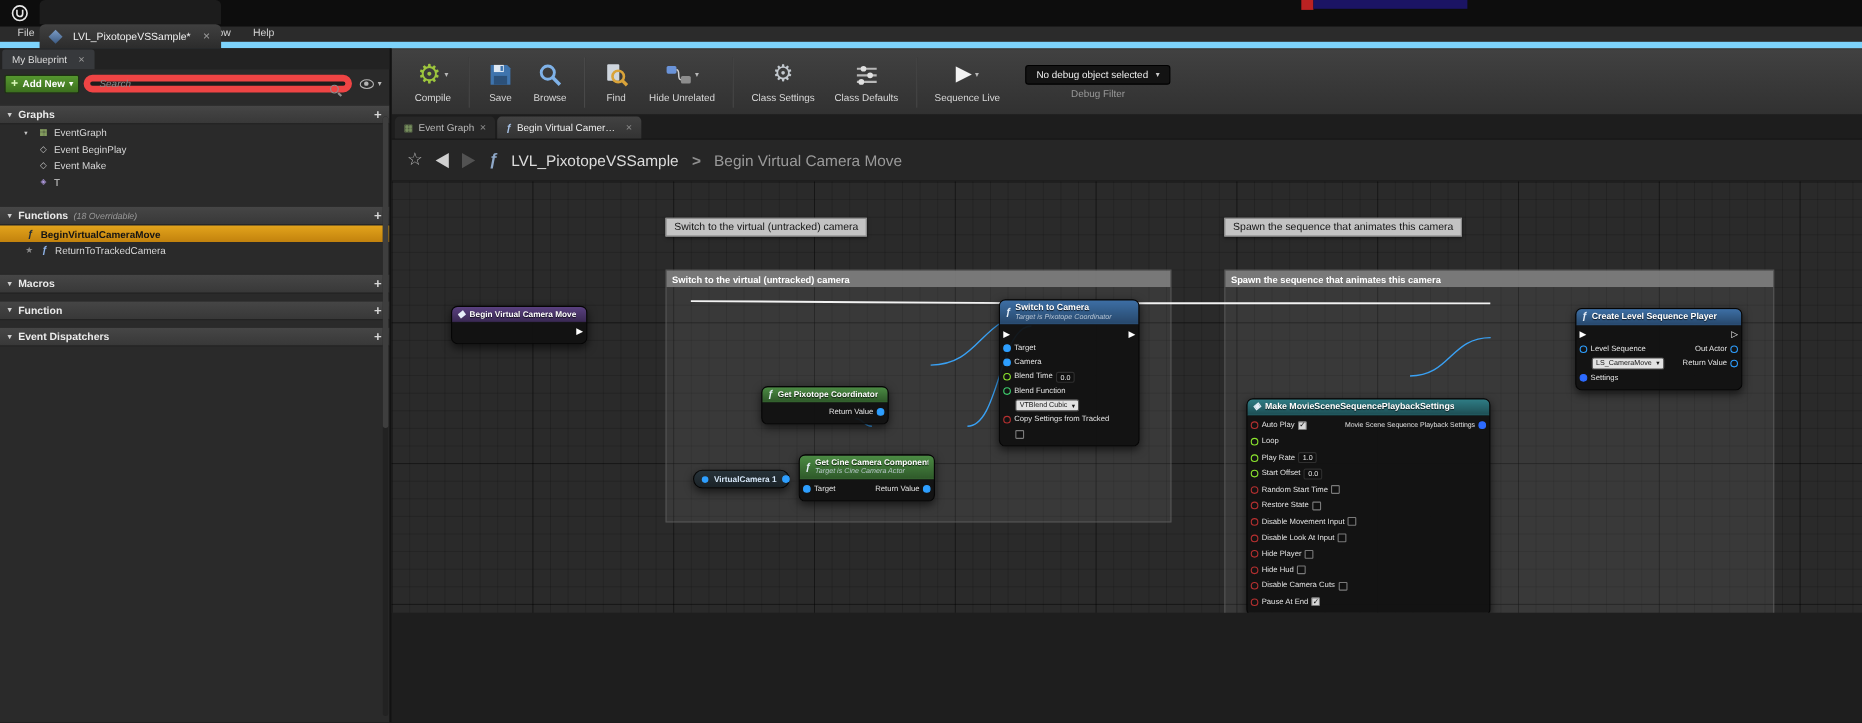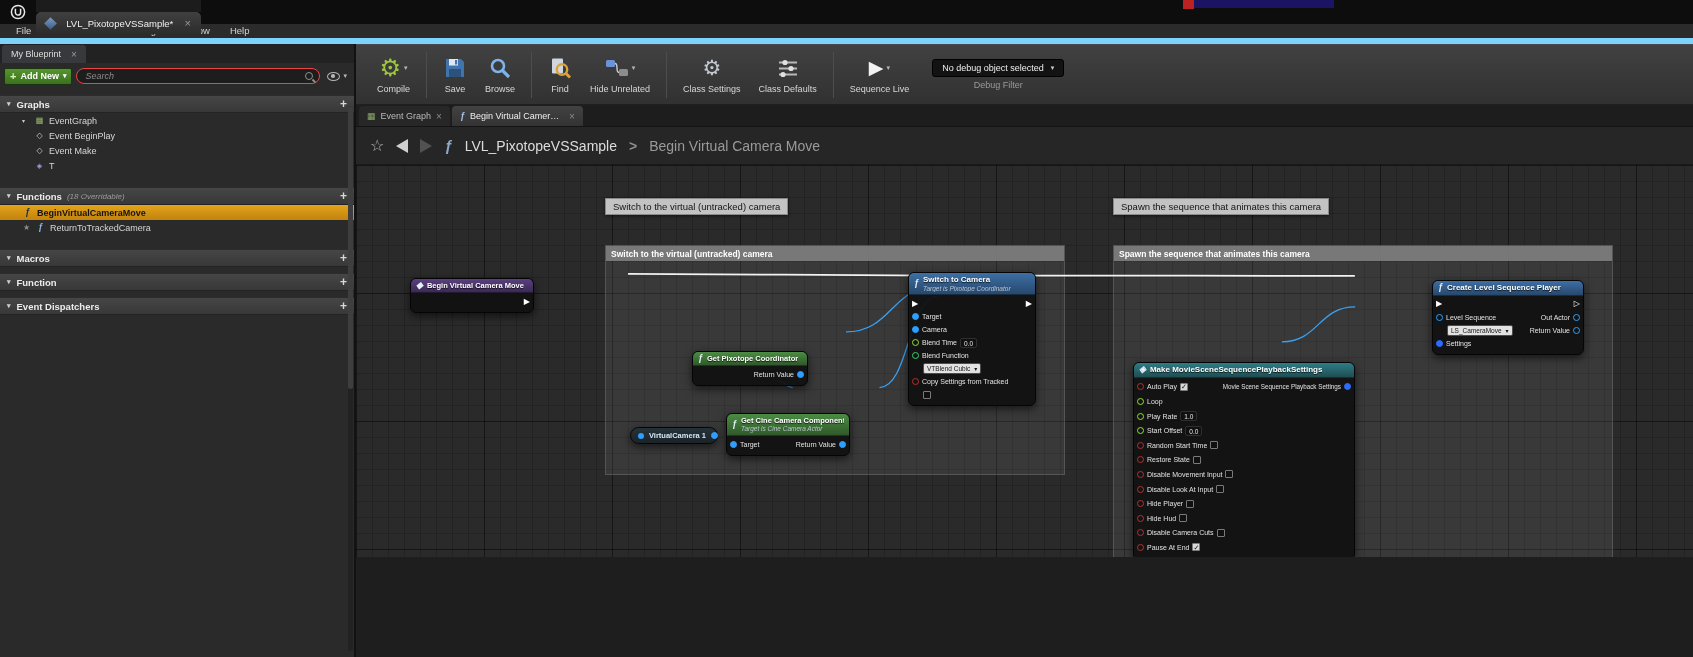--- a/index.html
+++ b/index.html
@@ -1,21 +1,21 @@
 <!DOCTYPE html>
 <html><head>
 <meta charset="utf-8">
 <style>
   *{margin:0;padding:0;box-sizing:border-box}
   html,body{width:1693px;height:657px;overflow:hidden;background:#1a1a1a;
     font-family:"Liberation Sans",sans-serif;-webkit-user-select:none;user-select:none}
   #app{position:relative;width:1693px;height:657px;background:#1e1e1e;overflow:hidden}
 
   
-  #titlebar{height:24px;background:#0d0d0d;display:flex;align-items:center;position:relative}
+  #titlebar{height:24px;background:#0d0d0d;display:flex;align-items:flex-start;position:relative}
   #ue-logo{width:36px;height:24px;display:flex;align-items:center;justify-content:center}
   .ttab{height:22px;min-width:165px;padding:0 10px;display:flex;align-items:center;gap:6px;
     font-size:9.5px;color:#b4b4b4;background:#1c1c1c;border-radius:5px 5px 0 0;margin-right:2px}
   .ttab .lab{flex:1;text-align:center;white-space:nowrap;overflow:hidden}
   .ttab.active{background:linear-gradient(#404040,#2c2c2c);color:#f0f0f0}
   .ttab .close{color:#9a9a9a;font-size:11px;line-height:1}
   .tab-bp-icon{width:9px;height:9px;transform:rotate(45deg);background:linear-gradient(135deg,#7a9cc6,#3c5a82)}
   #window-artifact{position:absolute;left:1183px;top:0;display:flex}
   #window-artifact .red{width:11px;height:9px;background:#bb2222}
   #window-artifact .navy{width:140px;height:8px;background:#1b1464}
@@ -33,21 +33,21 @@
     display:flex;flex-direction:column}
   #sidebar-tab-row{height:19px;background:#222;display:flex;align-items:flex-end}
   .panel-tab{height:18px;background:#37393c;padding:0 9px;display:flex;align-items:center;gap:10px;
     font-size:9px;color:#ddd;border-radius:3px 3px 0 0;margin-left:2px}
   .panel-tab .close{color:#999;font-size:10px}
   #sidebar-toolbar{height:26px;display:flex;align-items:center;padding:0 4px;gap:4px}
   #add-new-btn{height:17px;background:linear-gradient(#55962f,#3c701e);border:1px solid #1e3312;
     border-radius:2px;color:#fff;font-size:9px;font-weight:bold;display:flex;align-items:center;gap:4px;padding:0 5px}
   #add-new-btn .plus{color:#d9f7b8;font-size:11px;font-weight:bold;line-height:1}
   #add-new-btn .caret{font-size:7px}
-  #search-box{flex:1;height:16px;background:#1d1d1d;border:1px solid #ef4444;border-radius:8px;
+  #search-box{flex:1;height:16px;background:#1d1d1d;border:6px solid #ef4444;border-radius:8px;
     position:relative;display:flex;align-items:center;padding:0 18px 0 8px}
   #search-box input{background:transparent;border:none;outline:none;color:#ddd;font-size:9px;width:100%;
     font-family:"Liberation Sans",sans-serif}
   #search-box input::placeholder{color:#8a8a8a;font-style:italic}
   .mag{position:absolute;right:6px;top:3px;width:8px;height:8px;border:1.4px solid #8f8f8f;border-radius:50%}
   .mag::after{content:'';position:absolute;width:4px;height:1.6px;background:#8f8f8f;
     transform:rotate(45deg);left:6px;top:7px}
   #eye-btn{display:flex;align-items:center;gap:3px;padding:0 3px}
   .eye{width:13px;height:9px;border:1.4px solid #b5b5b5;border-radius:50%;position:relative}
   .eye::after{content:'';position:absolute;left:3px;top:1.5px;width:3.5px;height:3.5px;border-radius:50%;background:#b5b5b5}

